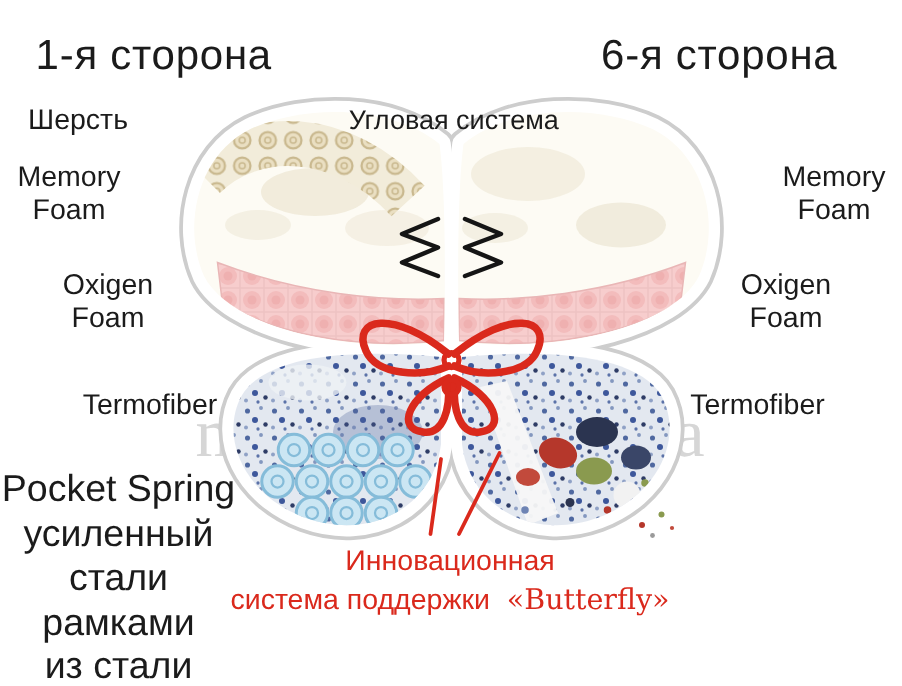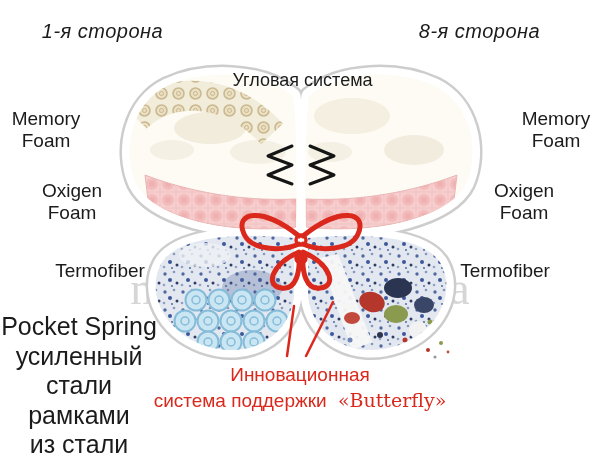--- a/index.html
+++ b/index.html
@@ -8,21 +8,21 @@
     position:relative;width:601px;height:457px;background:#ffffff;overflow:hidden;
     font-family:"Liberation Sans",sans-serif;color:#1b1b1b;
   }
   .watermark{
     position:absolute;left:0;width:100%;text-align:center;
     font-family:"Liberation Serif",serif;font-size:46px;letter-spacing:1px;
     color:#d6d6d6;z-index:0;white-space:nowrap;user-select:none;
   }
   .art{position:absolute;left:0;top:0;z-index:1;}
   .lbl{position:absolute;z-index:2;text-align:center;line-height:1.18;font-size:19px;}
-  .title{font-size:20px;letter-spacing:.5px;font-style:italic;}
+  .title{font-size:28px;letter-spacing:.5px;}
   .corner{font-size:18px;}
   .red{color:#da291c;font-size:19px;line-height:1.35;text-align:center;}
   .brand{font-family:"DejaVu Serif",serif;margin-left:6px;}
 </style>
 </head>
 <body>
 
 <div class="canvas">
 
   <div class="watermark" style="top:118px;">mattrolux.com.ua</div>
@@ -165,26 +165,27 @@
       <circle cx="301" cy="258" r="5" stroke-width="3.5"></circle>
     </g>
 
     <g stroke="#da291c" stroke-width="2.5" stroke-linecap="round">
       <line x1="287" y1="356" x2="294" y2="306"></line>
       <line x1="306" y1="356" x2="333" y2="302"></line>
     </g>
   </svg>
 
   <div class="lbl title" style="left:15px;top:20px;width:175px;">1-я  сторона</div>
-  <div class="lbl title" style="left:392px;top:20px;width:175px;">8-я  сторона</div>
+  <div class="lbl title" style="left:392px;top:20px;width:175px;">6-я  сторона</div>
 
   <div class="lbl corner" style="left:210px;top:70px;width:185px;">
     <div>Угловая система</div>
   </div>
 
+  <div class="lbl" style="left:10px;top:70px;width:84px;">Шерсть</div>
   <div class="lbl" style="left:2px;top:108px;width:88px;">
     <div>Memory</div>
     <div>Foam</div>
   </div>
   <div class="lbl" style="left:26px;top:180px;width:92px;">
     <div>Oxigen</div>
     <div>Foam</div>
   </div>
   <div class="lbl" style="left:44px;top:260px;width:112px;">Termofiber</div>
   <div class="lbl" style="left:0px;top:312px;width:158px;font-size:25px;">

